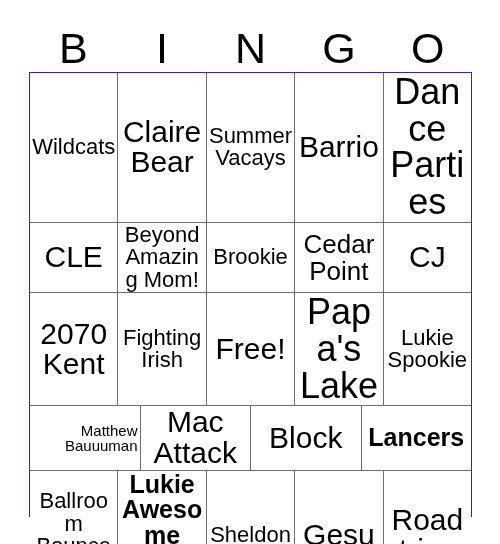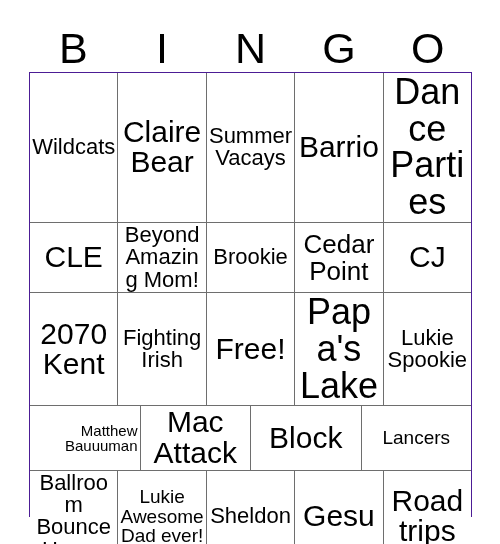--- a/index.html
+++ b/index.html
@@ -89,21 +89,21 @@
     line-height: 1.02;
     word-wrap: break-word;
     color: #000;
   }
 
   
   .sz-xxl .cell-text { font-size: 30px; }
   .sz-xl  .cell-text { font-size: 26px; }
   .sz-lg  .cell-text { font-size: 36px; }
   .sz-md  .cell-text { font-size: 22px; }
-  .sz-sm  .cell-text { font-size: 19px; }
+  .sz-sm  .cell-text { font-size: 25px; font-weight: bold; }
   .sz-xs  .cell-text { font-size: 15px; text-align: right; }
 </style>
 </head>
 <body>
 
 <div class="card">
 
   <div class="header-row">
     <div class="header-cell">B</div>
     <div class="header-cell">I</div>

